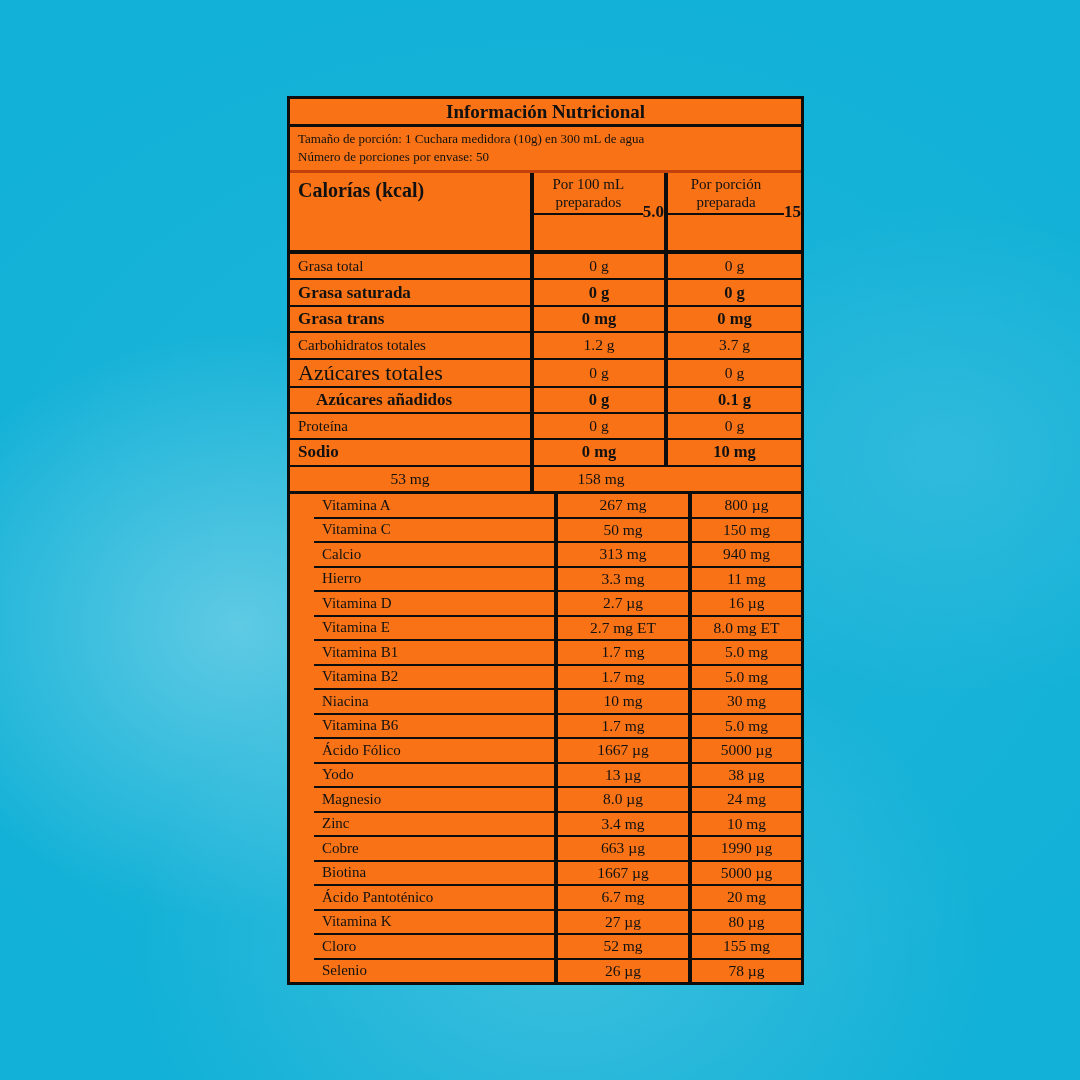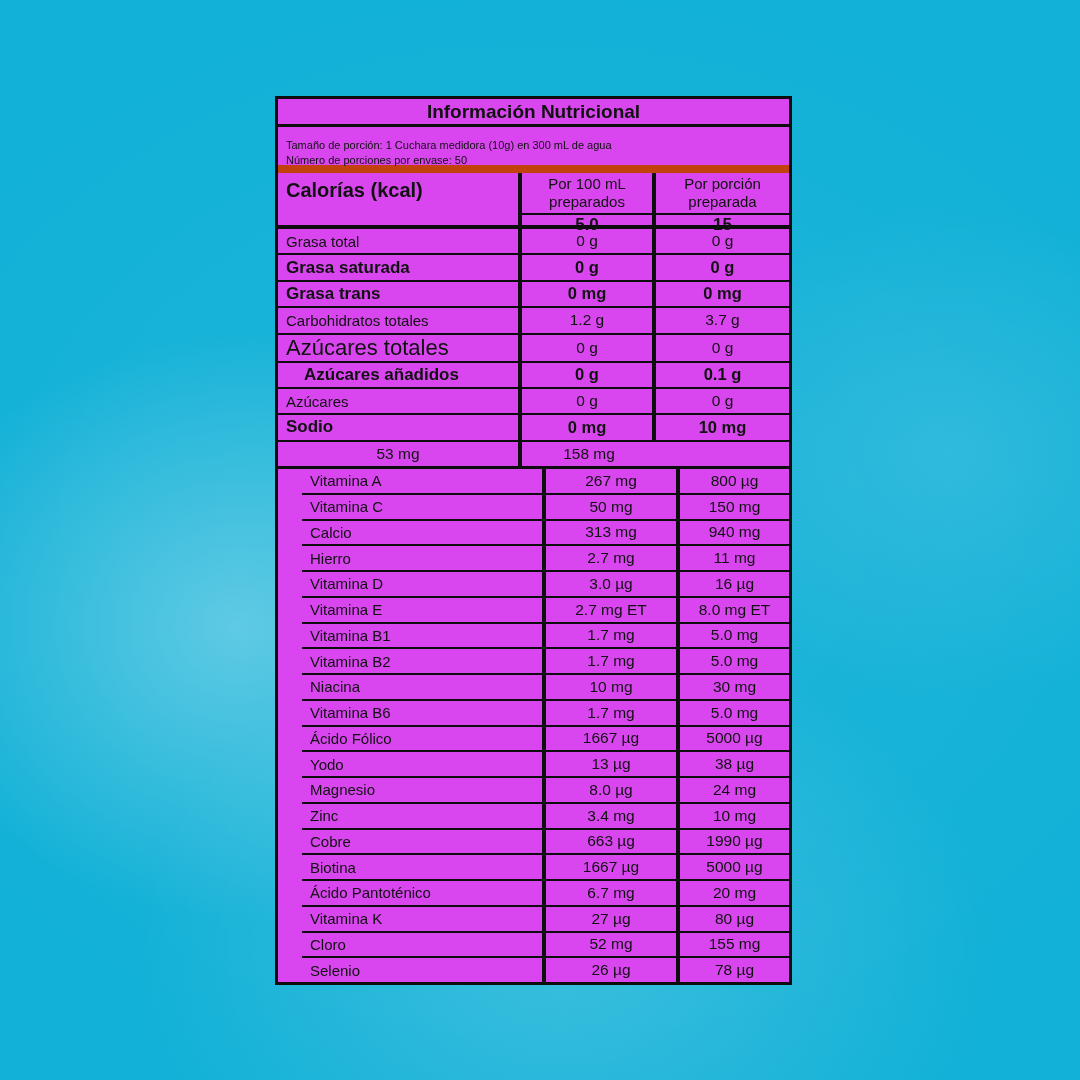--- a/index.html
+++ b/index.html
@@ -8,42 +8,42 @@
     font-family:"Liberation Sans", sans-serif;
     color:#111;
     background:
       radial-gradient(ellipse 480px 420px at 22% 58%, rgba(255,255,255,0.30), rgba(255,255,255,0) 70%),
       radial-gradient(ellipse 600px 460px at 52% 88%, rgba(255,255,255,0.16), rgba(255,255,255,0) 72%),
       radial-gradient(ellipse 420px 360px at 88% 42%, rgba(255,255,255,0.10), rgba(255,255,255,0) 70%),
       radial-gradient(ellipse 900px 700px at 50% 50%, rgba(255,255,255,0.06), rgba(255,255,255,0) 80%),
       #12b1d7;
   }
   .label{
-    position:absolute;left:275px;top:96px;width:517px;height:889px;
-    background:#d946ef;border:3px solid #0d0d0d;box-sizing:border-box;
-    display:flex;flex-direction:column;
+    position:absolute;left:287px;top:96px;width:517px;height:889px;
+    background:#f97316;border:3px solid #0d0d0d;box-sizing:border-box;
+    display:flex;flex-direction:column;font-family:Liberation Serif, serif;
   }
   .title{
     height:28px;border-bottom:3px solid #0d0d0d;box-sizing:border-box;
     display:flex;align-items:center;justify-content:center;
     font-weight:bold;font-size:19px;
   }
   .serving{
-    height:46px;border-bottom:8px solid #c2410c;box-sizing:border-box;
-    padding:11px 8px;font-size:11px;line-height:1.38;
+    height:46px;border-bottom:3px solid #c2410c;box-sizing:border-box;
+    padding:3px 8px;font-size:13px;line-height:1.38;
   }
   .calories{
-    height:56px;border-bottom:4px solid #0d0d0d;box-sizing:border-box;
+    height:81px;border-bottom:4px solid #0d0d0d;box-sizing:border-box;
     display:grid;grid-template-columns:244px 134px 1fr;
   }
   .calories .cal-name{
     border-right:4px solid #0d0d0d;box-sizing:border-box;
     padding:6px 0 0 8px;font-weight:bold;font-size:20px;
   }
-  .cal-col{display:flex;flex-direction:column;box-sizing:border-box;}
+  .cal-col{display:flex;box-sizing:border-box;}
   .cal-col.mid{border-right:4px solid #0d0d0d;}
   .cal-head{
     height:42px;border-bottom:2px solid #0d0d0d;box-sizing:border-box;
     display:flex;align-items:center;justify-content:center;text-align:center;
     font-size:15px;line-height:1.22;padding:0 12px;
   }
   .cal-val{
     flex:1;display:flex;align-items:center;justify-content:center;
     font-weight:bold;font-size:17px;
   }
@@ -124,21 +124,21 @@
         <div class="c1">Azúcares totales</div>
         <div class="c2">0 g</div>
         <div class="c3">0 g</div>
       </div>
       <div class="row bold-indent">
         <div class="c1">Azúcares añadidos</div>
         <div class="c2">0 g</div>
         <div class="c3">0.1 g</div>
       </div>
       <div class="row regular">
-        <div class="c1">Azúcares</div>
+        <div class="c1">Proteína</div>
         <div class="c2">0 g</div>
         <div class="c3">0 g</div>
       </div>
       <div class="row bold">
         <div class="c1">Sodio</div>
         <div class="c2">0 mg</div>
         <div class="c3">10 mg</div>
       </div>
       <div class="row regular">
         <div class="c2">53 mg</div>
@@ -156,26 +156,26 @@
         <div class="c2">50 mg</div>
         <div class="c3">150 mg</div>
       </div>
       <div class="row regular">
         <div class="c1">Calcio</div>
         <div class="c2">313 mg</div>
         <div class="c3">940 mg</div>
       </div>
       <div class="row regular">
         <div class="c1">Hierro</div>
-        <div class="c2">2.7 mg</div>
+        <div class="c2">3.3 mg</div>
         <div class="c3">11 mg</div>
       </div>
       <div class="row regular">
         <div class="c1">Vitamina D</div>
-        <div class="c2">3.0 µg</div>
+        <div class="c2">2.7 µg</div>
         <div class="c3">16 µg</div>
       </div>
       <div class="row regular">
         <div class="c1">Vitamina E</div>
         <div class="c2">2.7 mg ET</div>
         <div class="c3">8.0 mg ET</div>
       </div>
       <div class="row regular">
         <div class="c1">Vitamina B1</div>
         <div class="c2">1.7 mg</div>

